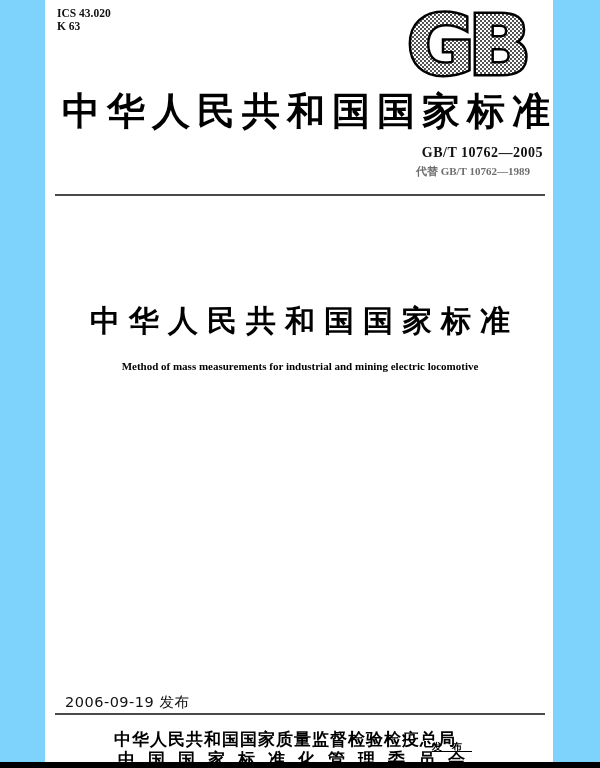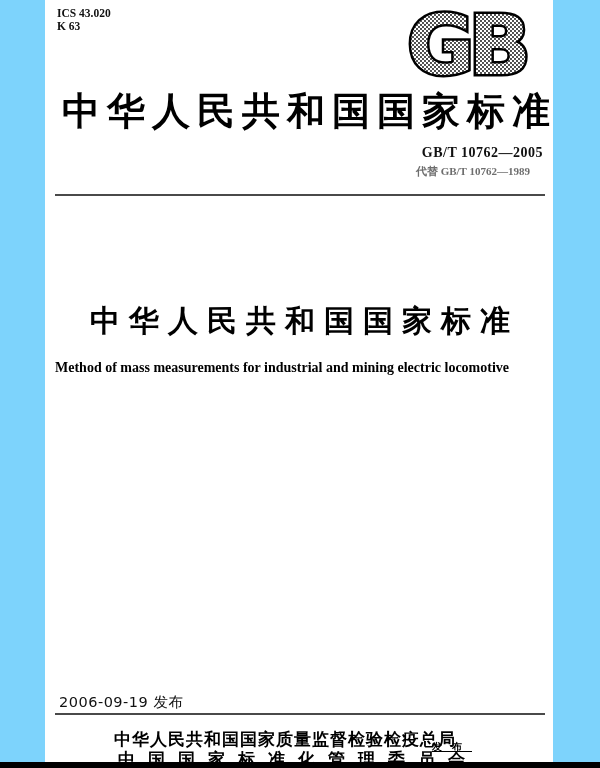--- a/index.html
+++ b/index.html
@@ -60,33 +60,33 @@
   .doc-title-cn {
     left: 55px; top: 301px; width: 490px;
     text-align: center;
     font-size: 30px; font-weight: bold;
     letter-spacing: 9px; text-indent: 9px;
     color: #000; white-space: nowrap;
     font-family: "Liberation Sans", "DejaVu Sans", sans-serif;
   }
   .doc-title-en {
     left: 55px; top: 360px; width: 490px;
-    text-align: left;
-    font-size: 14px; font-weight: bold;
+    text-align: center;
+    font-size: 11px; font-weight: bold;
     color: #000;
     font-family: "Liberation Serif", "DejaVu Serif", serif;
   }
 
   .date-line {
     top: 693px;
     font-size: 14.5px; color: #111;
     font-family: "DejaVu Sans", "Liberation Sans", sans-serif;
     letter-spacing: 0.5px;
   }
-  .issue-date { left: 59px; }
+  .issue-date { left: 65px; }
   .impl-date { right: 57px; }
 
   .publisher {
     left: 105px; top: 730px; width: 360px;
     text-align: center; color: #000;
     font-family: "Liberation Serif", "DejaVu Serif", serif;
   }
   .publisher-line1 {
     font-size: 17px; font-weight: bold;
     letter-spacing: 1px; white-space: nowrap;

